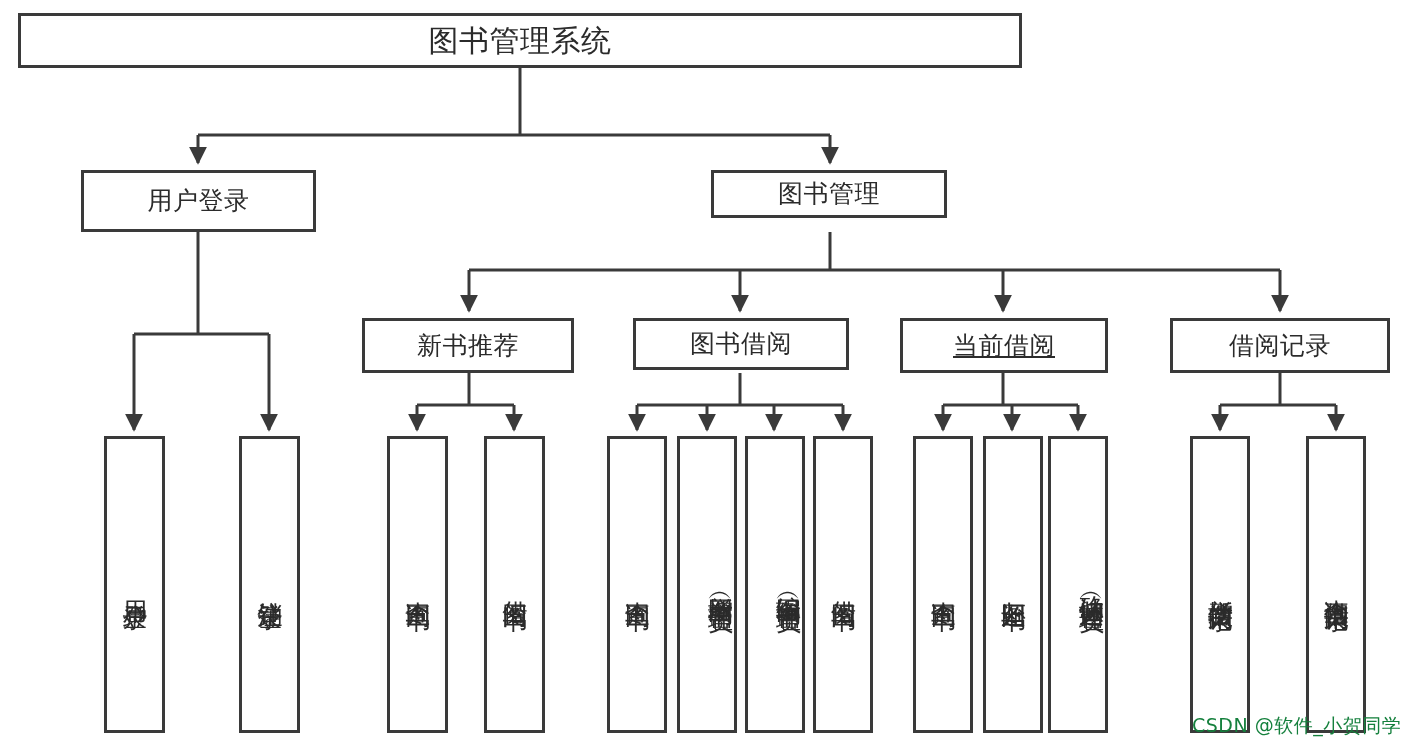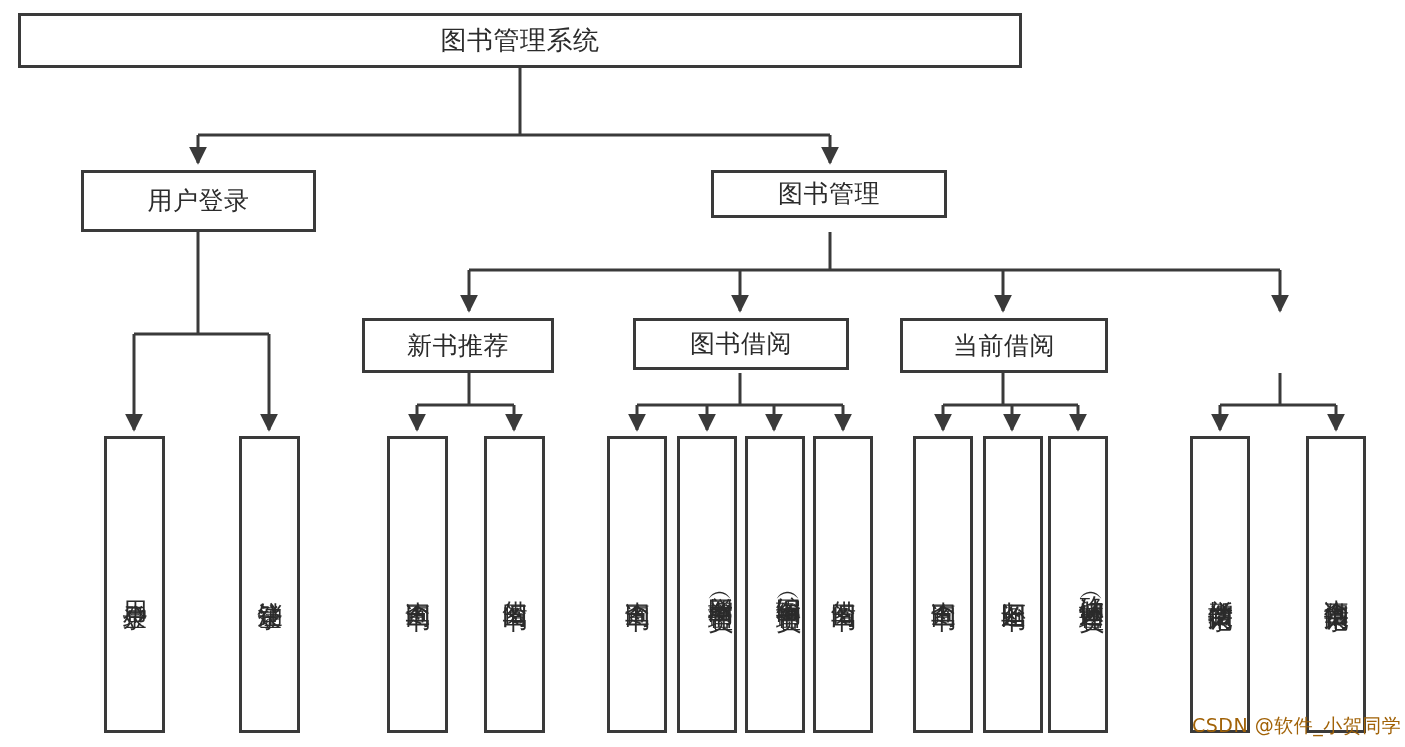--- a/index.html
+++ b/index.html
@@ -37,21 +37,21 @@
     align-items: center;
     justify-content: center;
     text-align: center;
     line-height: 1.12;
   }
   .node.h {
     font-size: 25px;
     letter-spacing: 0.5px;
   }
   .node.root {
-    font-size: 26px;
+    font-size: 30px;
   }
   .node.v {
     writing-mode: vertical-rl;
     text-orientation: upright;
     font-size: 25px;
     letter-spacing: 2px;
     padding: 6px 0;
     align-items: flex-start;
     justify-content: center;
   }
@@ -64,21 +64,21 @@
     align-items: flex-start;
   }
   .node.v.align-center {
     align-items: center;
   }
   .watermark {
     position: absolute;
     left: 1192px;
     top: 713px;
     font-size: 19px;
-    color: #a16207;
+    color: #15803d;
     white-space: nowrap;
     letter-spacing: 0.5px;
   }
 </style>
 </head>
 <body>
 
 <div id="canvas">
 
   <svg id="edges" viewBox="0 0 1405 747" width="1405" height="747">
@@ -135,28 +135,31 @@
     <span>图书管理系统</span>
   </div>
 
   <div class="node h" style="left:81px; top:170px; width:235px; height:62px;">
     <span>用户登录</span>
   </div>
   <div class="node h" style="left:711px; top:170px; width:236px; height:48px;">
     <span>图书管理</span>
   </div>
 
-  <div class="node h" style="left:362px; top:318px; width:192px; height:55px;">
+  <div class="node h" style="left:362px; top:318px; width:212px; height:55px;">
     <span>新书推荐</span>
   </div>
   <div class="node h" style="left:633px; top:318px; width:216px; height:52px;">
     <span>图书借阅</span>
   </div>
-  <div class="node h" style="left:900px; top:318px; width:208px; height:55px;">
+  <div class="node h" style="left:900px; top:318px; width:208px; height:55px;text-decoration:underline;">
     <span>当前借阅</span>
+  </div>
+  <div class="node h" style="left:1170px; top:318px; width:220px; height:55px;">
+    <span>借阅记录</span>
   </div>
 
   <div class="node v align-center" style="left:104px; top:436px; width:61px; height:297px;">
     <span class="vlabel">用户登录</span>
   </div>
   <div class="node v align-center" style="left:239px; top:436px; width:61px; height:297px;">
     <span class="vlabel">注销登录</span>
   </div>
 
   <div class="node v align-center" style="left:387px; top:436px; width:61px; height:297px;">

